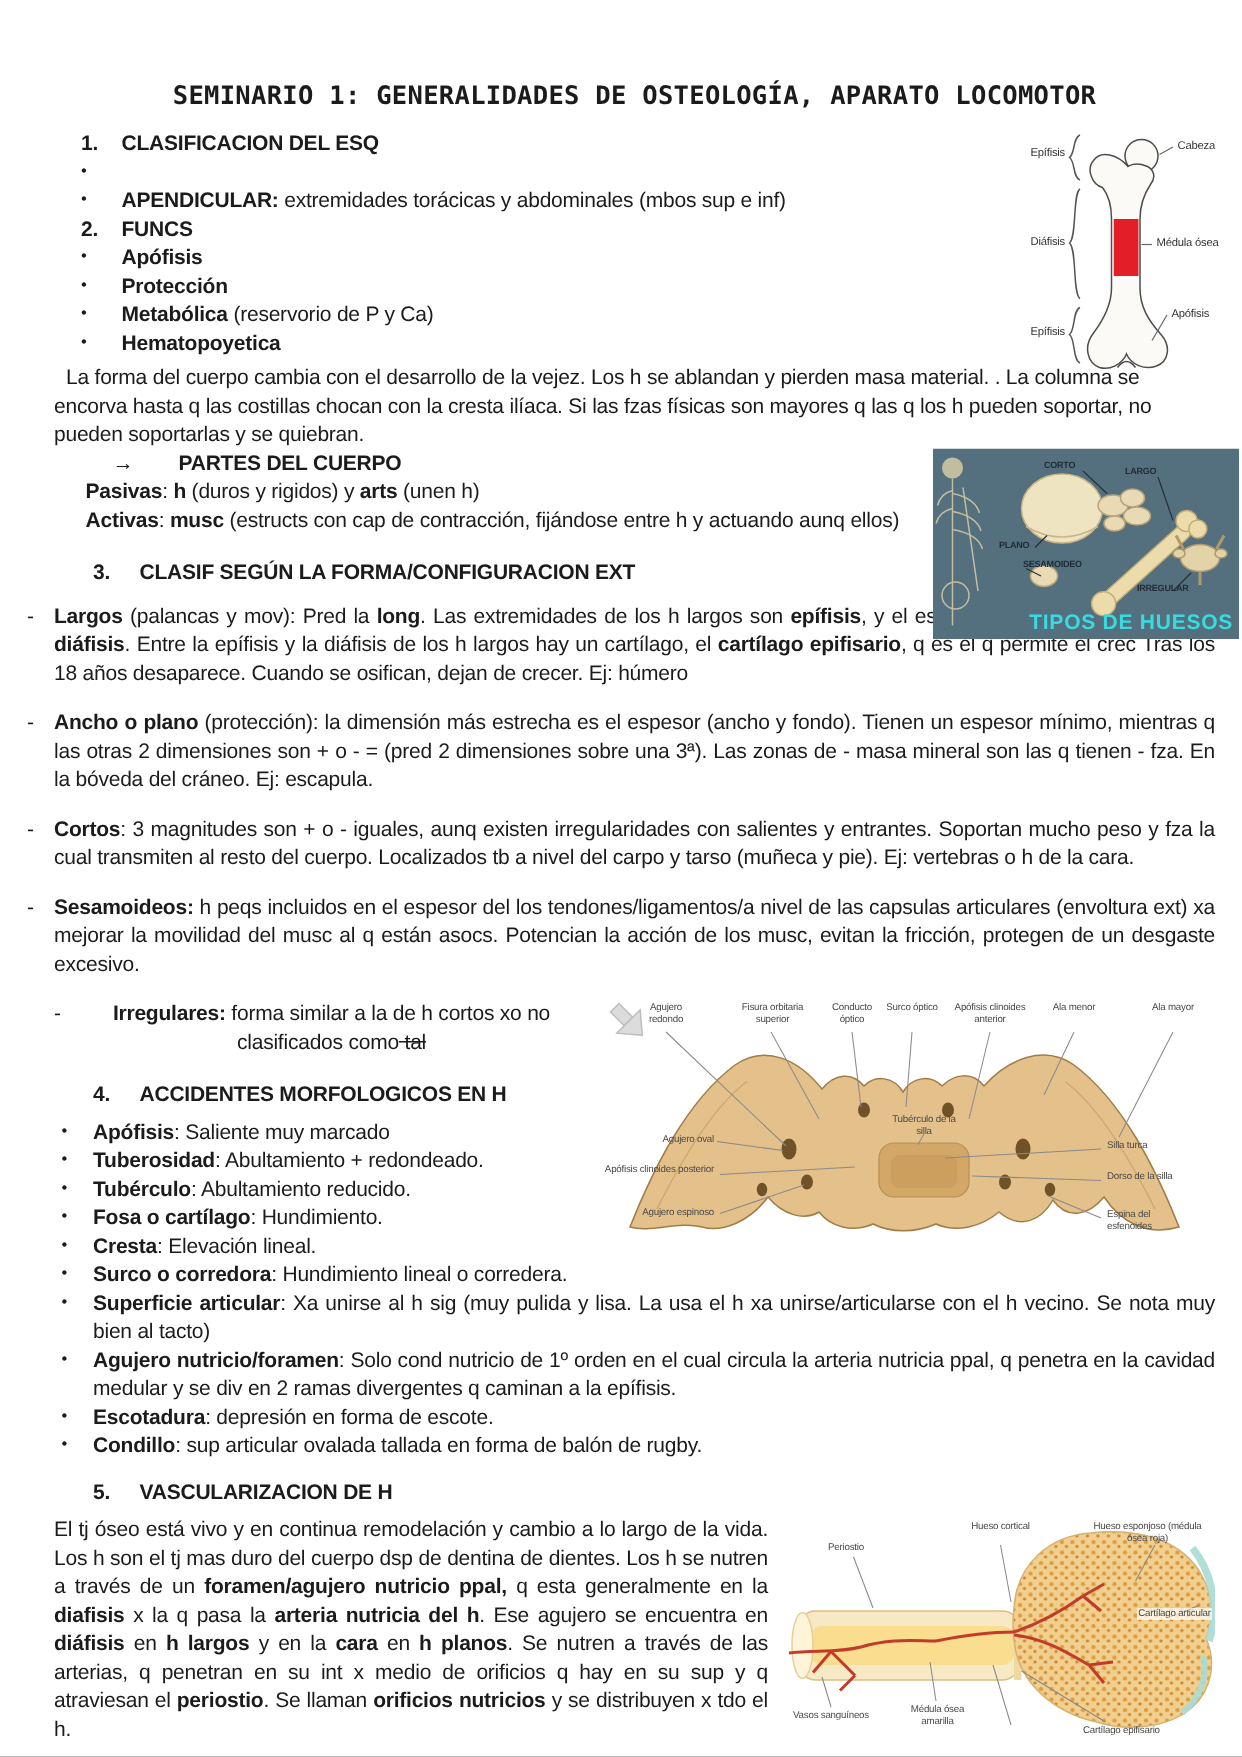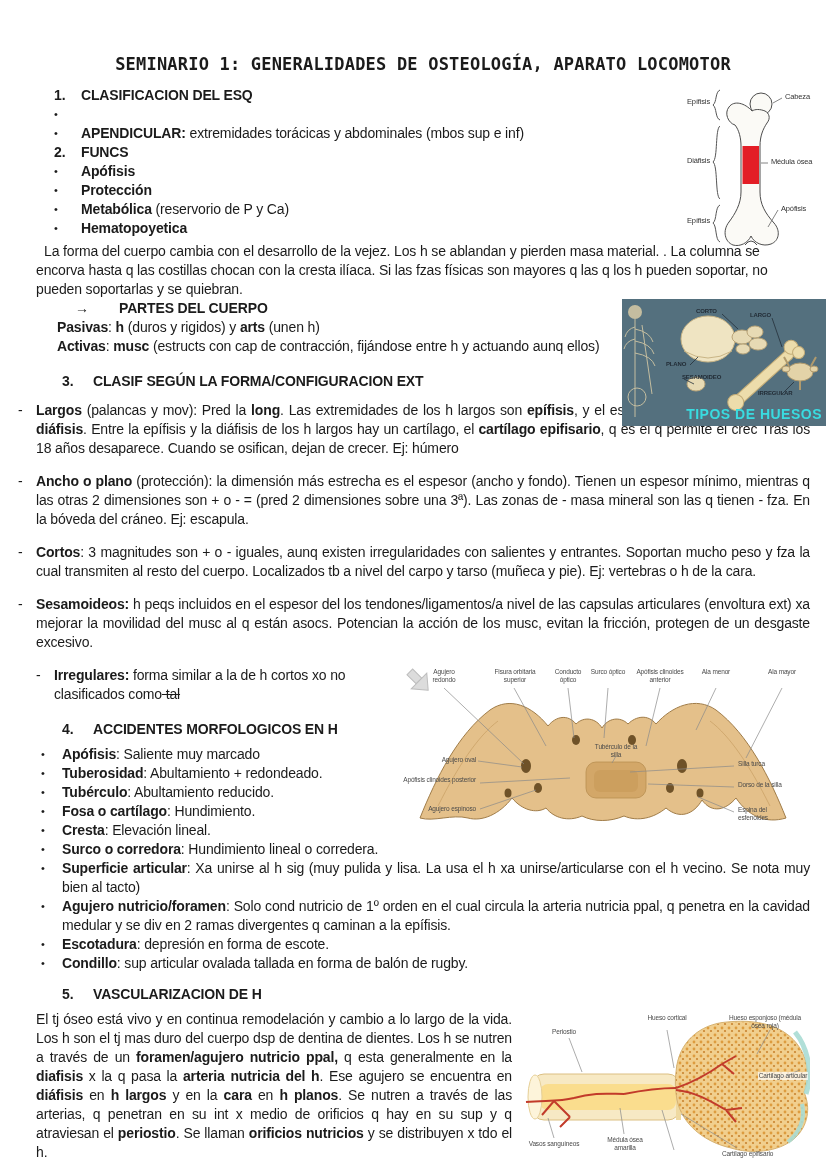--- a/index.html
+++ b/index.html
@@ -262,21 +262,21 @@
         <g transform="rotate(-45 17 15)">
           <rect x="13" y="2" width="8" height="13" fill="#dcdcdc" stroke="#bdbdbd"></rect>
           <polygon points="17,28 6,15 28,15" fill="#dcdcdc" stroke="#bdbdbd"></polygon>
         </g>
       </svg>
     </div>
 
     <div class="dl" style="margin-top:0;">
       <div class="di" style="margin-bottom:6px;">
         <span class="dm">-</span>
-        <span class="tx" style="text-align:left;"><b>Irregulares:</b><span> forma similar a la de h cortos xo no clasificados como</span><span class="st"> tal</span></span>
+        <span class="tx" style="text-align:center;"><b>Irregulares:</b><span> forma similar a la de h cortos xo no clasificados como</span><span class="st"> tal</span></span>
       </div>
     </div>
 
     <div class="hrow h4">
       <span class="num">4.</span>
       <span>ACCIDENTES MORFOLOGICOS EN H</span>
     </div>
 
     <div class="bl">
       <div class="bi">

